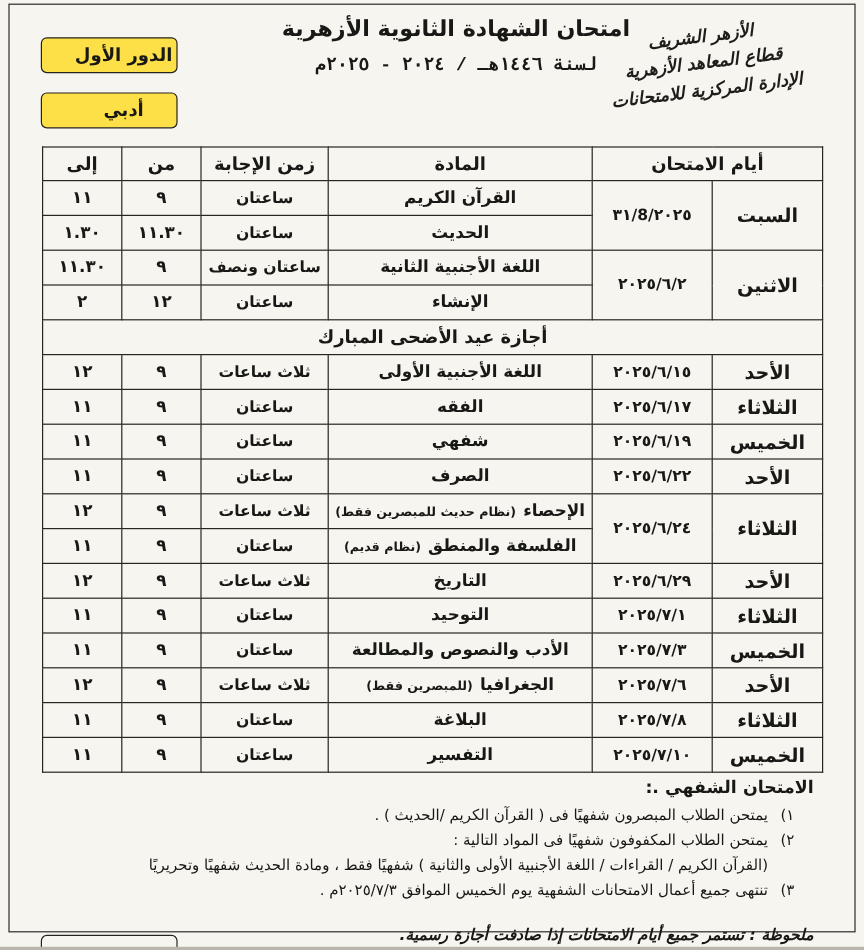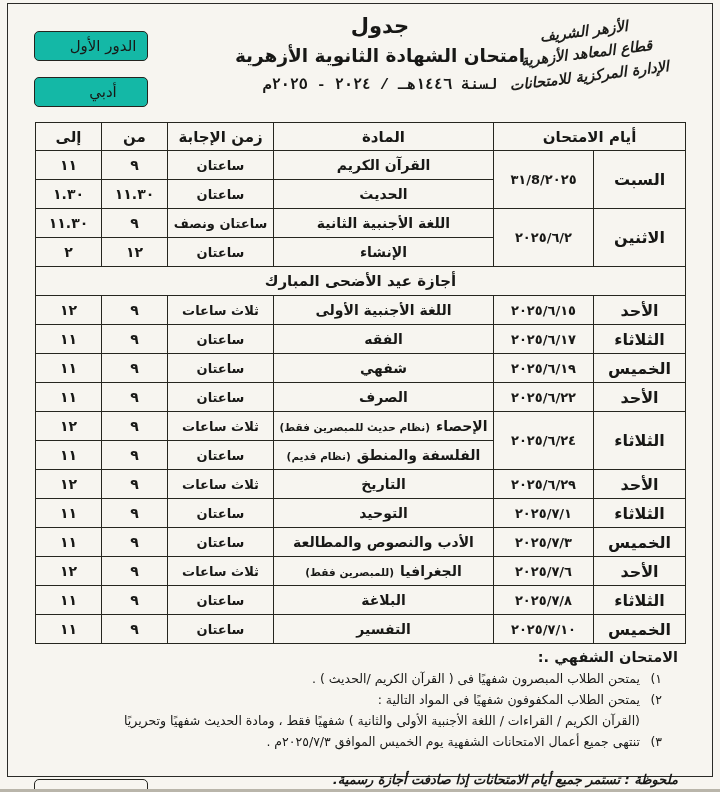--- a/index.html
+++ b/index.html
@@ -25,21 +25,21 @@
   .scan-edge {
     position: absolute; left: 0; right: 0; bottom: 0; height: 3px;
     background: #b9b5aa;
   }
 
   
   .round-box, .section-box {
     position: absolute; left: 34px; width: 114px; height: 30px;
     border: 1.6px solid #24241f; border-radius: 5px;
     display: flex; align-items: center; justify-content: center;
-    font-weight: normal; font-size: 15px; background: #14b8a6; padding-left: 24px;
+    font-weight: bold; font-size: 15px; background: #fde047; padding-left: 24px;
   }
   .round-box { top: 31px; }
   .section-box { top: 77px; }
 
   .title-block {
     position: absolute; top: 14px; left: 225px; width: 310px;
     text-align: center;
   }
   .title-block .t1 { font-size: 21px; font-weight: bold; margin-bottom: 7px; }
   .title-block .t2 { font-size: 18.5px; font-weight: bold; margin-bottom: 9px; }
@@ -95,21 +95,20 @@
   <div class="frame"></div>
 
   <div class="round-box">
     <span>الدور الأول</span>
   </div>
   <div class="section-box">
     <span>أدبي</span>
   </div>
 
   <div class="title-block">
-    <div class="t1">جدول</div>
     <div class="t2">امتحان الشهادة الثانوية الأزهرية</div>
     <div class="t3">لسنة ١٤٤٦هـ / ٢٠٢٤ - ٢٠٢٥م</div>
   </div>
 
   <div class="letterhead">
     <div>الأزهر الشريف</div>
     <div>قطاع المعاهد الأزهرية</div>
     <div>الإدارة المركزية للامتحانات</div>
   </div>
 

